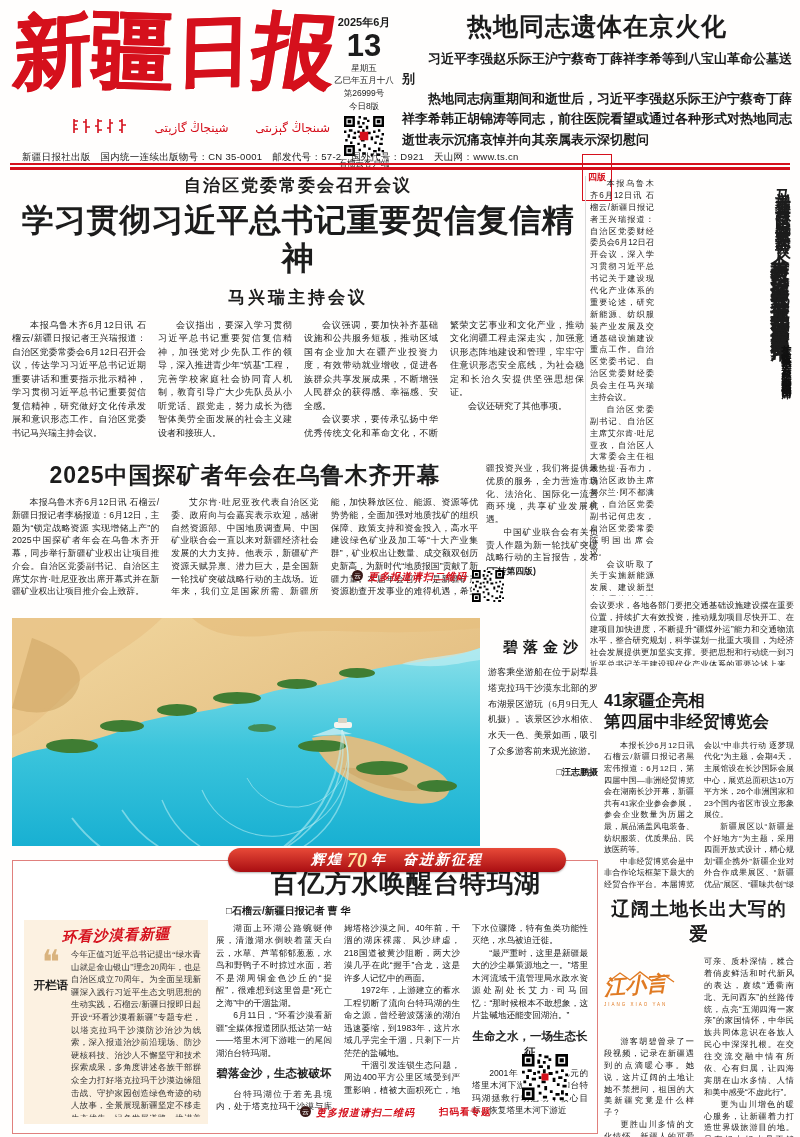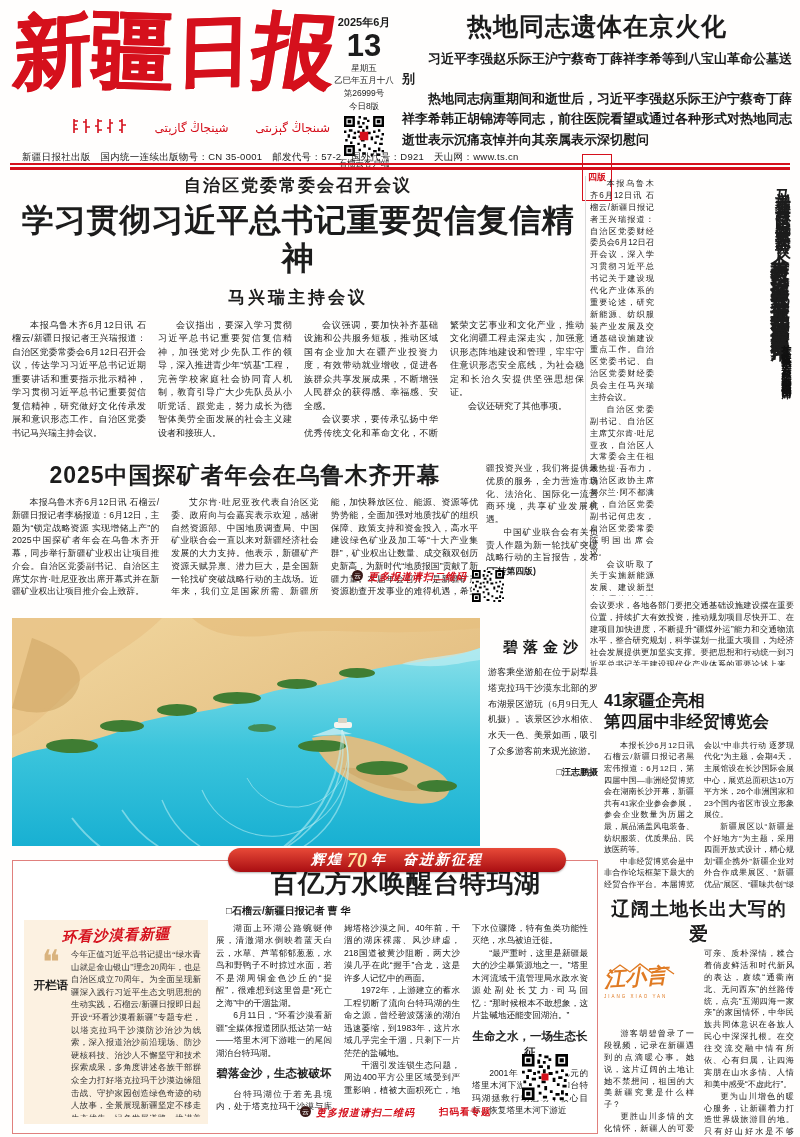--- a/index.html
+++ b/index.html
@@ -89,21 +89,21 @@
                 font-family:"Liberation Serif",serif}
   .intro .ilabel{float:left;clear:left;width:40px;text-align:center;font-weight:900;font-size:11.5px;margin-top:2px}
   .intro .itext{font-family:"Liberation Serif","DejaVu Serif",serif;font-size:8.4px;line-height:1.5;color:#333}
   .lake-body{left:216px;top:922px;width:372px;height:200px;column-count:3;column-gap:12px;
              font-size:8.6px;line-height:1.45;color:#222}
   .lake-sub{text-align:center;font-size:11.5px;font-weight:900;margin:6px 0}
   .lake-qr{left:522px;top:1054px}
   .lake-more{left:300px;top:1106px}
   
   .essay{left:604px;top:896px;width:190px}
-  .essay h2{margin:0 0 2px;text-align:center;font-size:18.5px;font-weight:900;letter-spacing:1px}
+  .essay h2{margin:0 0 10px;text-align:center;font-size:18.5px;font-weight:900;letter-spacing:1px}
   .essay .body{column-count:2;column-gap:10px;font-size:8.2px;line-height:1.45;height:198px;color:#222}
   .jlogo{width:80px;height:62px;position:relative;margin:0 4px 4px 0}
   .jlogo .jl{color:#e07a22;font-family:"DejaVu Serif",serif;font-weight:900;font-style:italic;
              font-size:21px;transform:rotate(-4deg);display:block;margin-top:14px}
   .jlogo .js{color:#e07a22;font-size:4.5px;letter-spacing:2px;display:block;margin-top:2px}
 </style>
 </head>
 <body>
 
 <div class="page">

